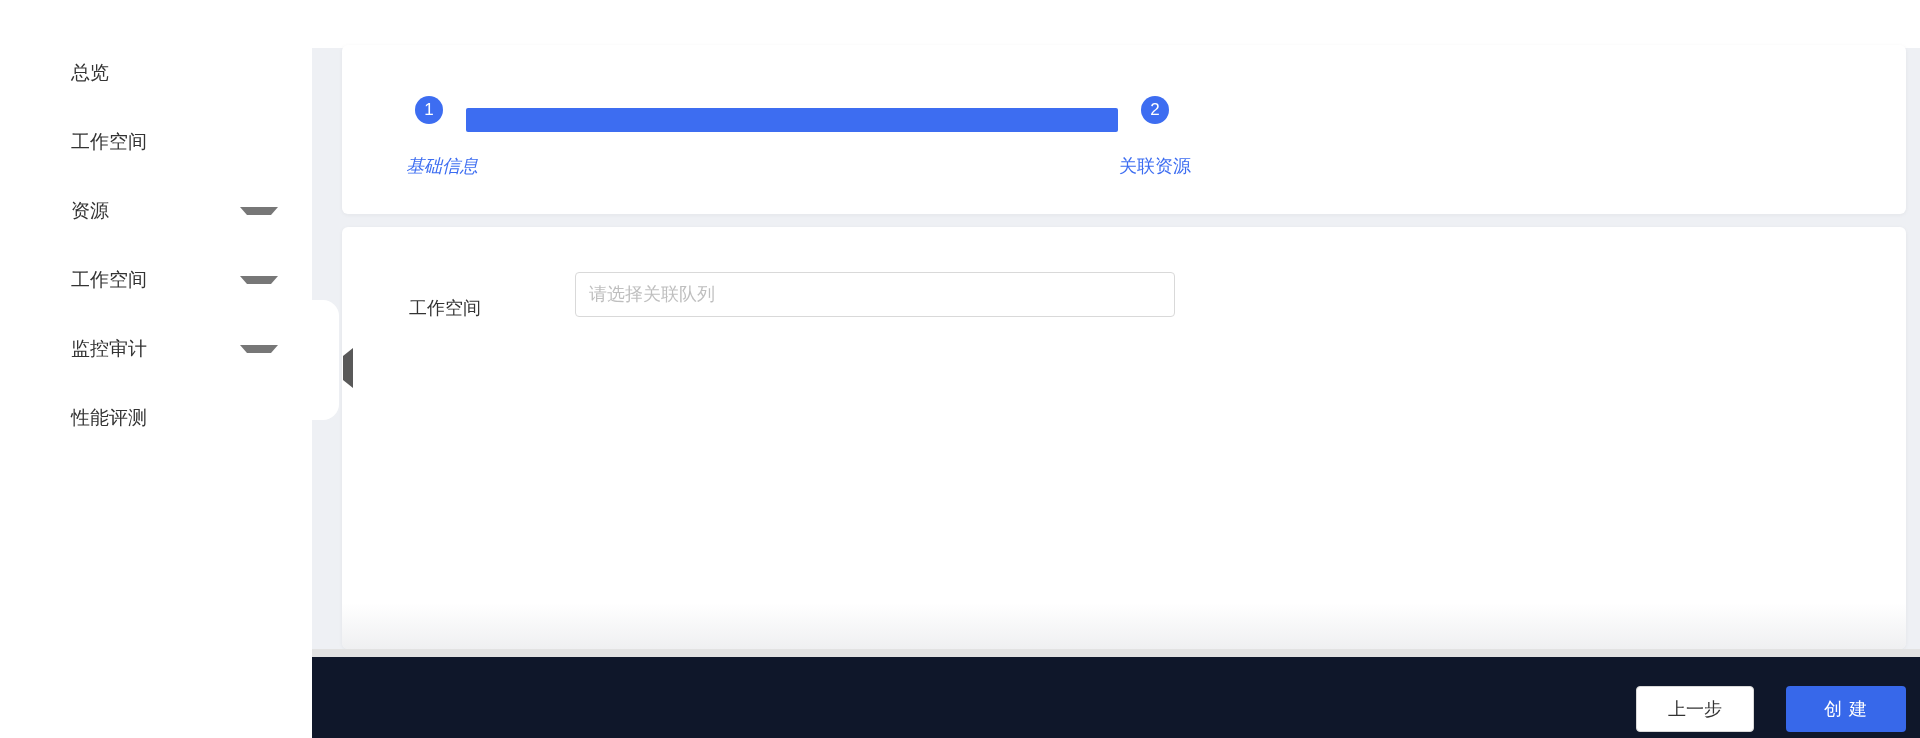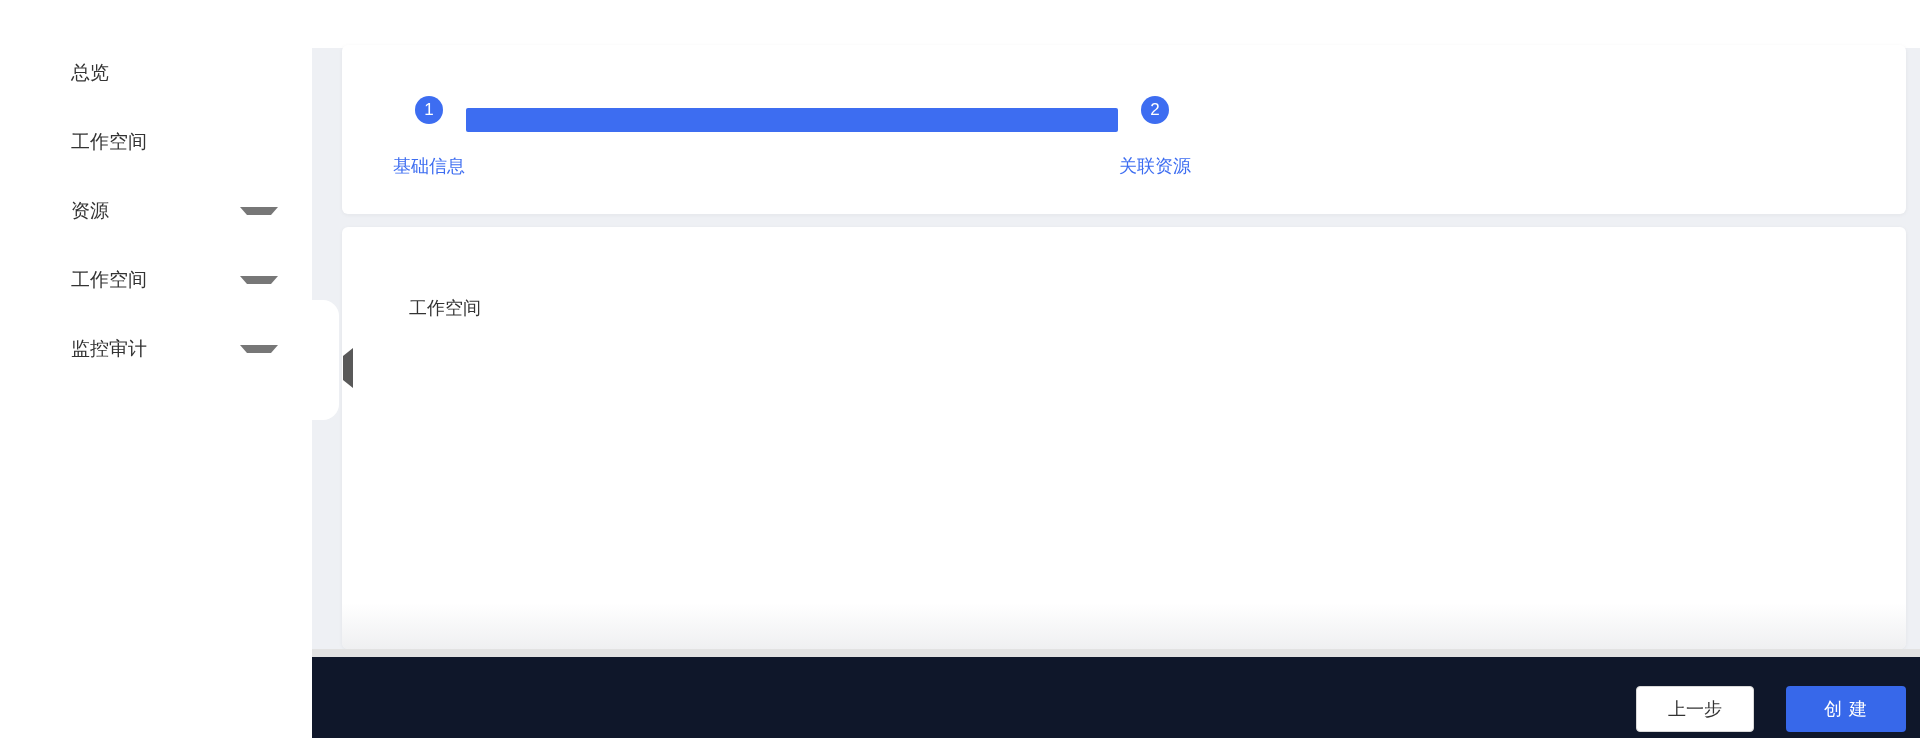--- a/index.html
+++ b/index.html
@@ -64,21 +64,21 @@
     position:absolute;width:28px;height:28px;border-radius:50%;
     background:var(--accent-blue);color:#fff;font-size:17px;
     display:flex;align-items:center;justify-content:center;top:51px;
   }
   .step-circle.c1{left:73px;}
   .step-circle.c2{left:799px;}
   .step-label{
     position:absolute;top:97px;width:174px;text-align:center;
     color:var(--accent-blue);font-size:18px;cursor:pointer;
   }
-  .step-label.l1{left:0;}
+  .step-label.l1{left:13px;font-style:italic;}
   .step-label.l2{left:726px;}
   .step-line{
     position:absolute;left:124px;top:63px;width:652px;height:4px;
     background:var(--accent-blue);border-radius:2px;
   }
 
   
   .form-label{
     position:absolute;left:55px;top:57px;font-size:18px;color:#333;
   }
@@ -127,40 +127,44 @@
       <span class="caret"></span>
     </div>
     <div class="side-item">
       <span>工作空间</span>
       <span class="caret"></span>
     </div>
     <div class="side-item">
       <span>监控审计</span>
       <span class="caret"></span>
     </div>
+    <div class="side-item">
+      <span>性能评测</span>
+    </div>
   </nav>
 
   <div class="collapse-tab">
     <span class="collapse-arrow"></span>
   </div>
 
   <section class="card card-steps">
     <div class="step-line"></div>
     <div class="step-circle c1">
       <span>1</span>
     </div>
     <div class="step-label l1">基础信息</div>
     <div class="step-circle c2">
       <span>2</span>
     </div>
     <div class="step-label l2">关联资源</div>
   </section>
 
   <section class="card card-form">
     <label class="form-label">工作空间</label>
+    <input class="queue-input" type="text" placeholder="请选择关联队列" style="">
   </section>
 
   <div class="divider"></div>
   <div class="footer">
     <button class="btn btn-prev">上一步</button>
     <button class="btn btn-create">创 建</button>
   </div>
 
   <div class="hscroll-track"></div>
   <div class="vscroll-track">

